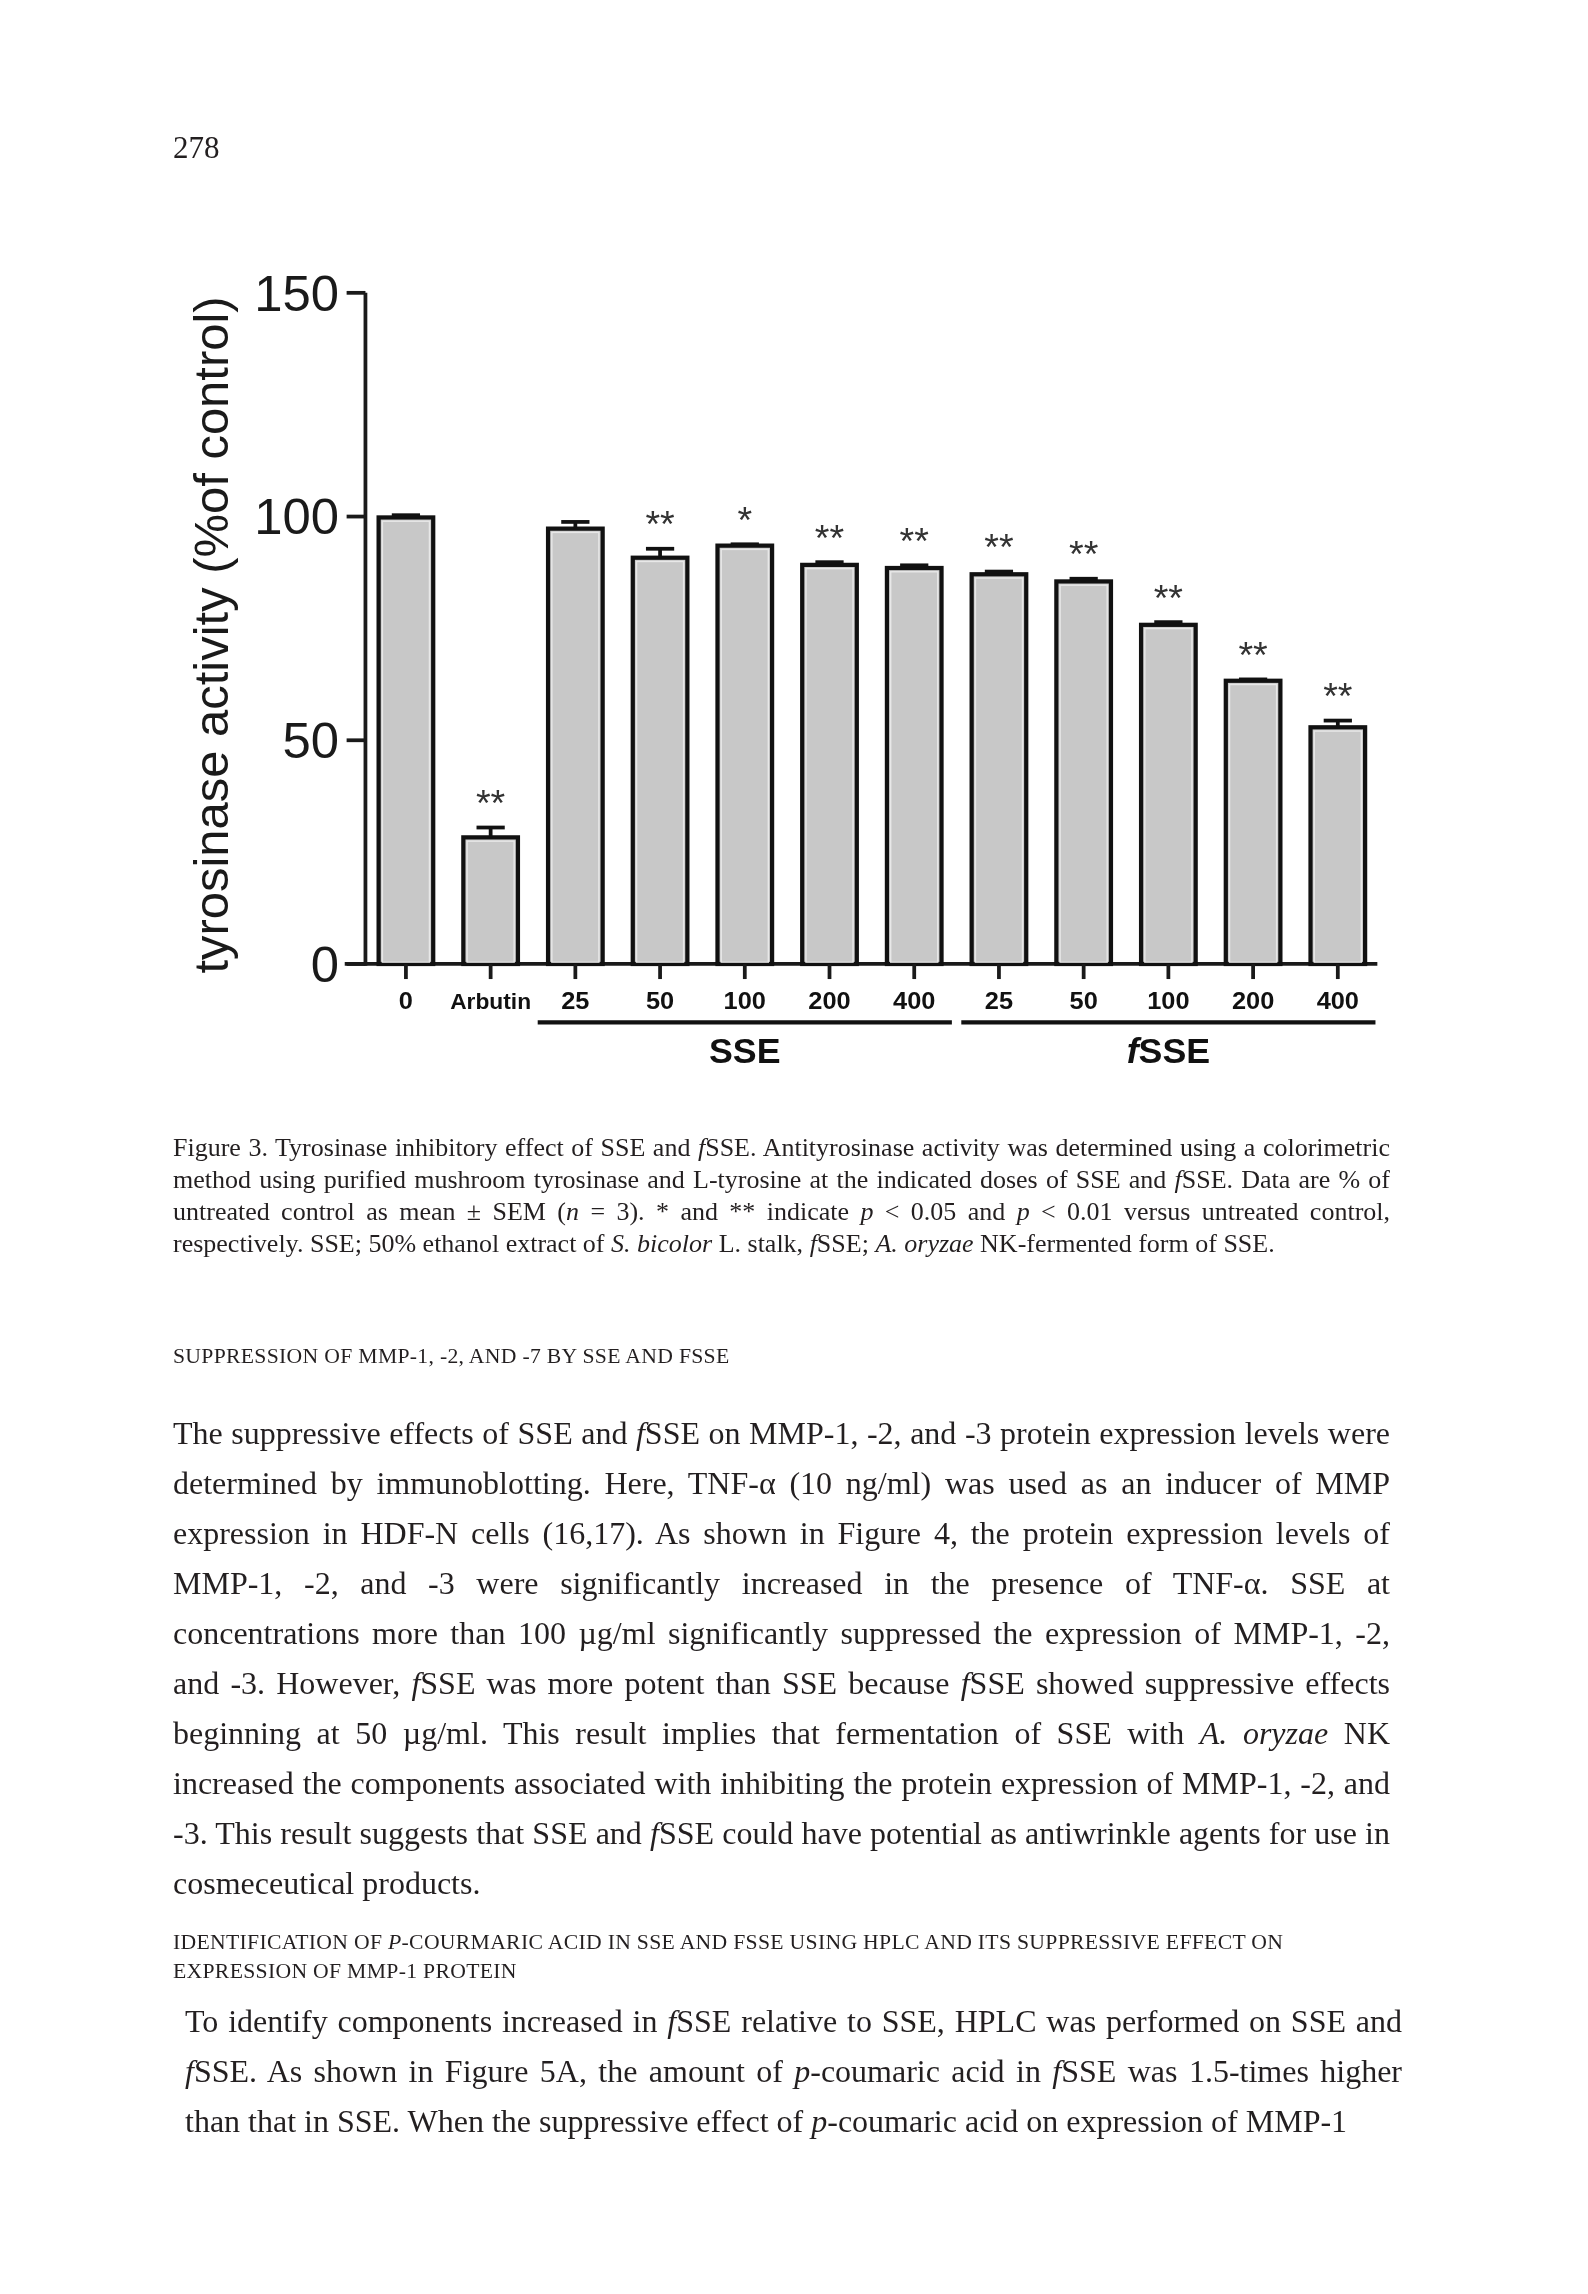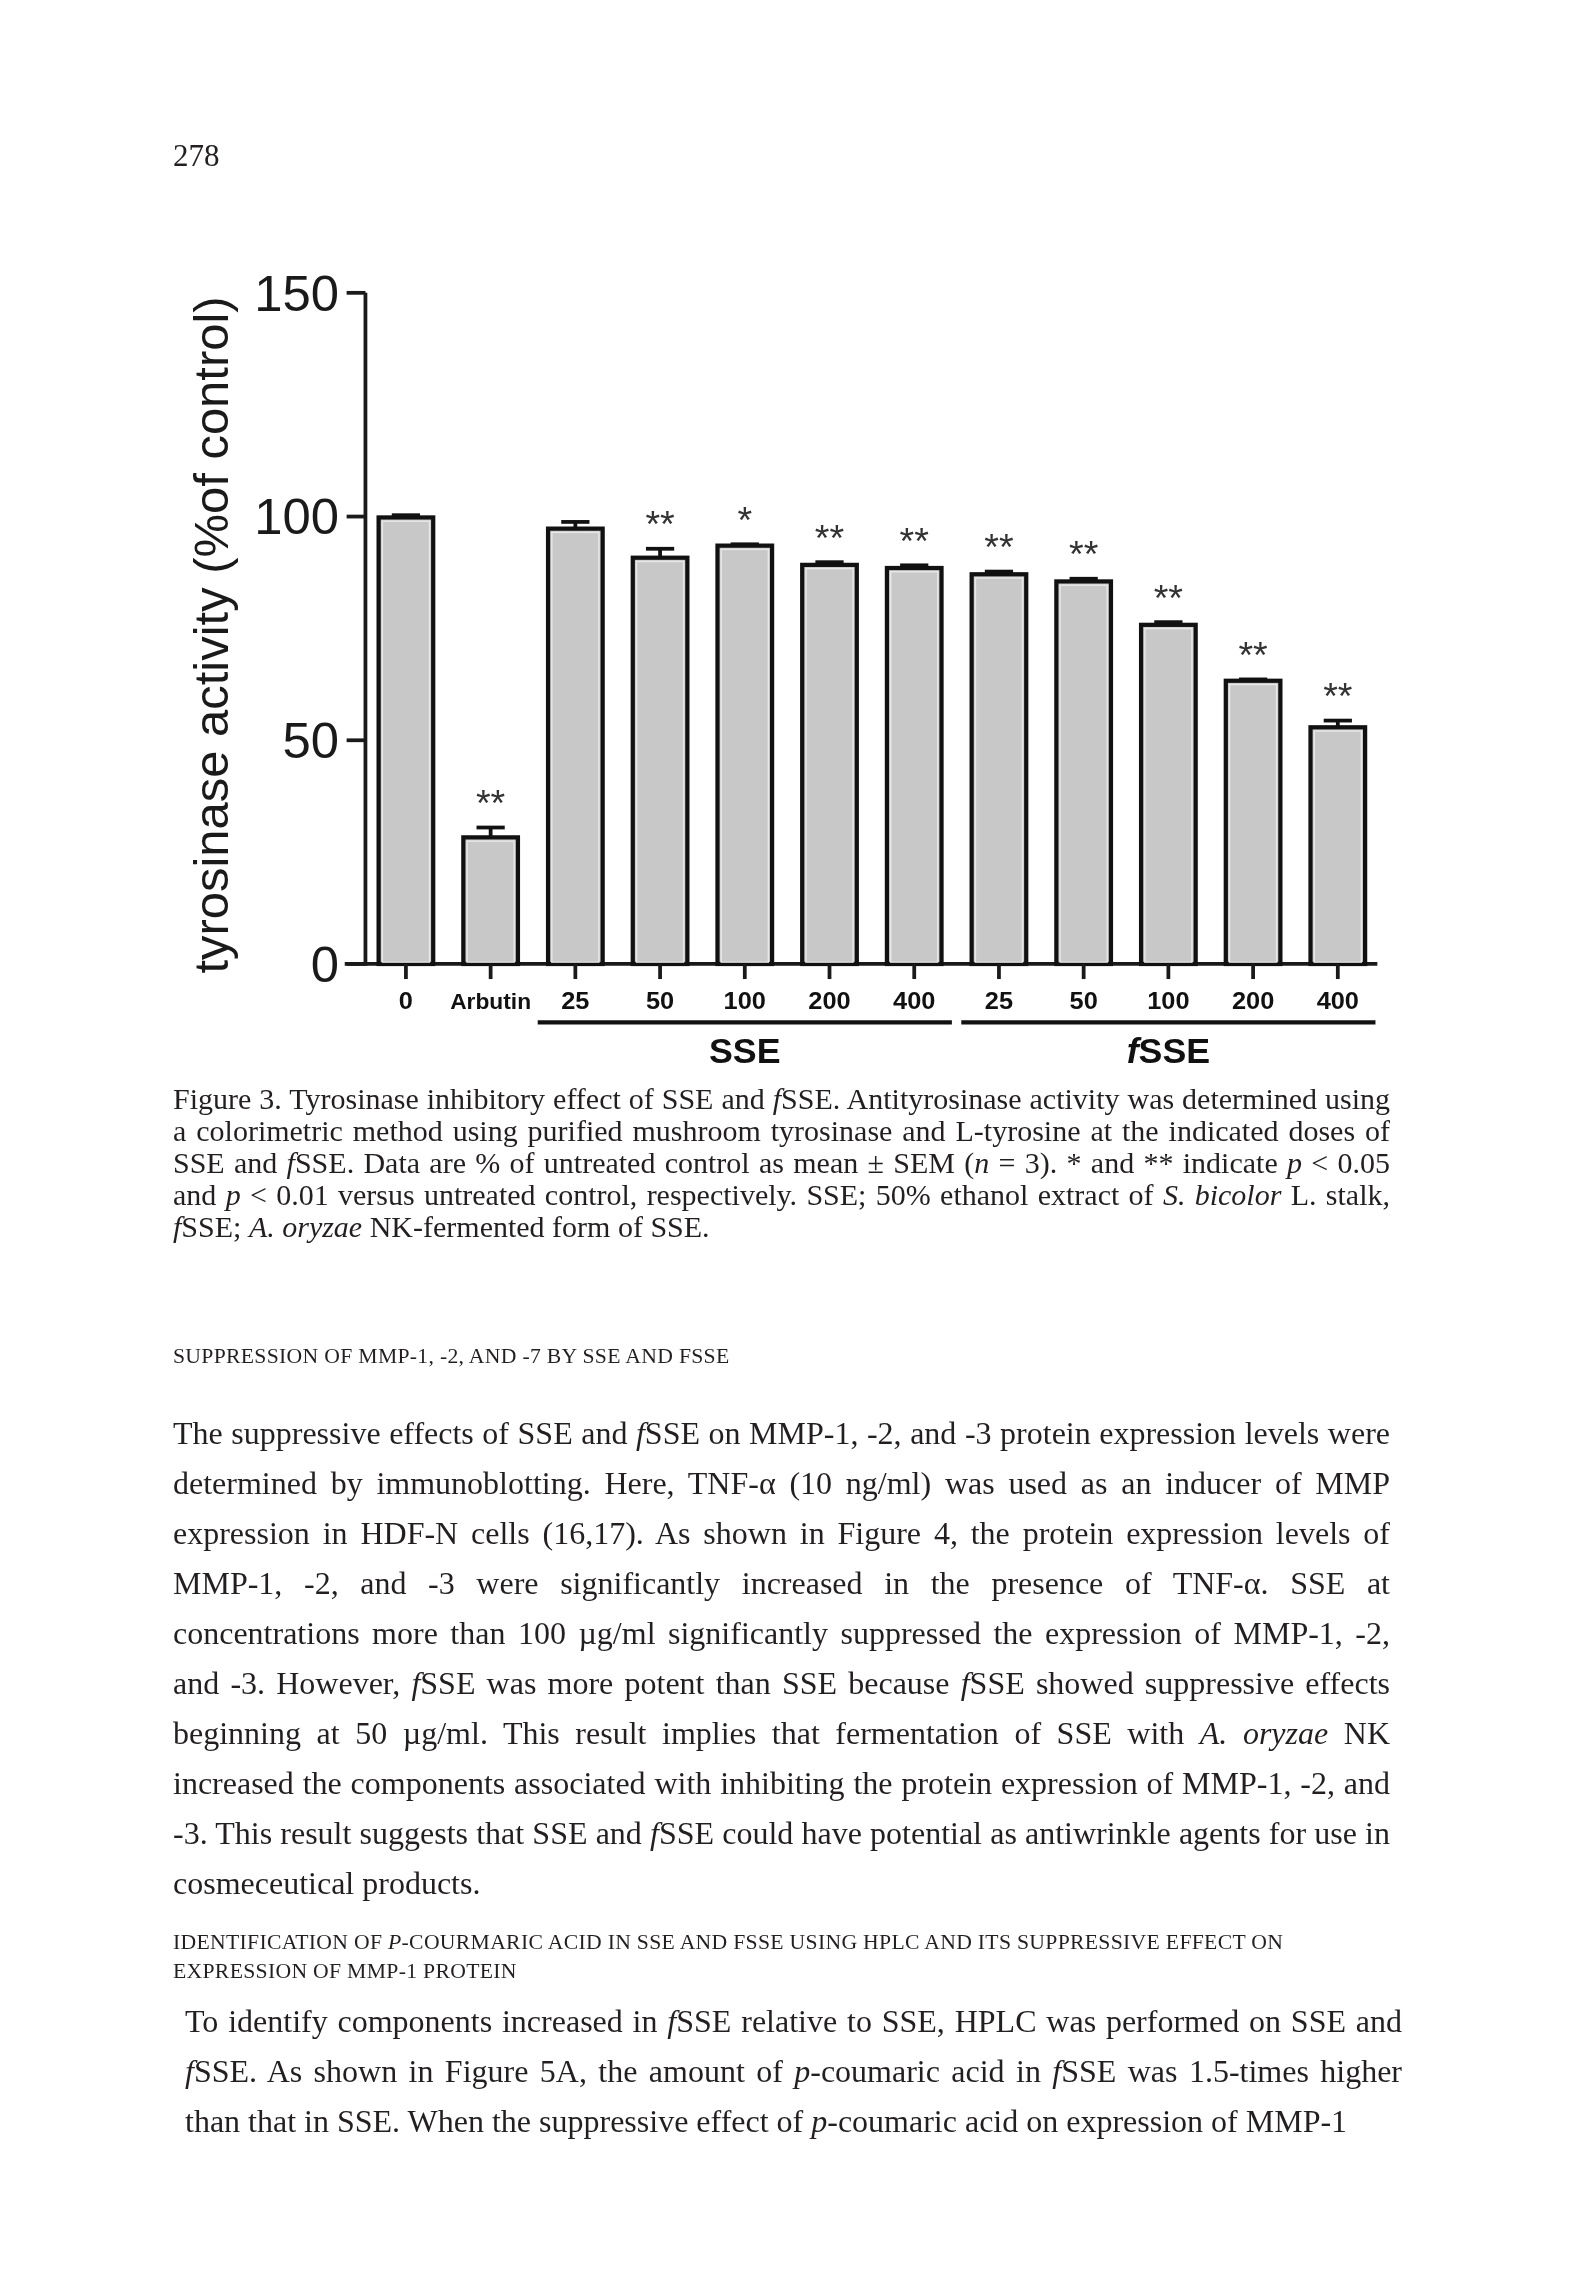--- a/index.html
+++ b/index.html
@@ -1,23 +1,23 @@
 <!DOCTYPE html>
 <html style="font-size:15px"><head>
 <meta charset="utf-8">
 <style>
   html, body { margin: 0; padding: 0; background: #ffffff; }
   body { width: 1589px; height: 2295px; position: relative; overflow: hidden; color: #231f20; }
   .serif { font-family: "Liberation Serif", "DejaVu Serif", serif; }
   #running-head { position: absolute; top: 122px; left: 173px; width: 1217px; height: 41px; font-size: 31px; }
-  #page-number { position: absolute; left: 0; top: 16px; text-align: right; }
+  #page-number { position: absolute; left: 0; top: 8px; text-align: right; }
   #journal-title { position: absolute; left: 0; width: 1217px; text-align: center; top: 0; letter-spacing: 0.5px; }
   #figure { position: absolute; left: 160px; top: 226px; width: 1243px; height: 866px; }
   #figure svg { position: absolute; left: 0; top: 0; }
-  #caption { position: absolute; left: 173px; top: 1083px; width: 1217px; font-size: 30px; line-height: 32px; text-align: justify; text-align-last: left; }
+  #caption { position: absolute; left: 173px; top: 1132px; width: 1217px; font-size: 26px; line-height: 32px; text-align: justify; text-align-last: left; }
   #caption .fig-label { font-weight: normal; }
   .heading { position: absolute; left: 173px; width: 1217px; font-size: 21.7px; line-height: 29px; letter-spacing: 0.3px; }
   #heading-1 { top: 1342px; }
   #heading-2 { top: 1895px; margin-top: 33px; }
   .body-para { position: absolute; left: 173px; width: 1217px; font-size: 32px; line-height: 50px; text-align: justify; text-align-last: left; }
   #para-1 { top: 1408px; }
   #para-2 { top: 1996px; margin-left: 12px; }
   i, .it { font-style: italic; }
 </style>
 </head>

